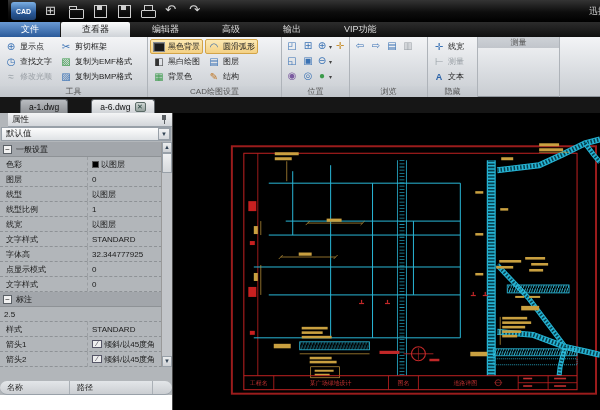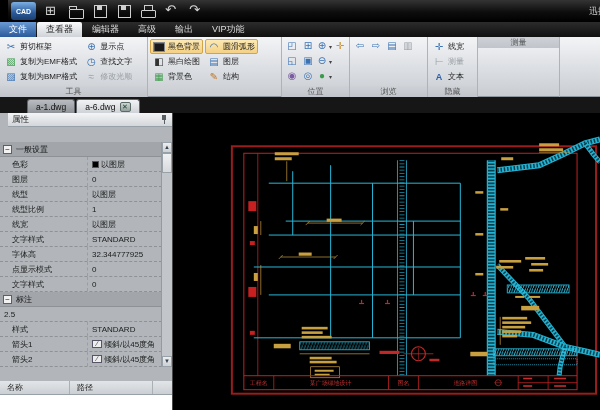--- a/index.html
+++ b/index.html
@@ -22,21 +22,21 @@
   .i-qa-save::after,.i-qa-save-as::after{width:5px;height:4px;background:#cfcfcf;top:3px;left:5px;}
   .i-qa-print::before{width:13px;height:6px;border:1px solid #cfcfcf;border-radius:1px;top:7px;left:1px;}
   .i-qa-print::after{width:7px;height:4px;border:1px solid #cfcfcf;top:2px;left:4px;}
   .i-qa-undo::before{content:"↶";font-size:13px;color:#d4d4d4;left:1px;top:-1px;}
   .i-qa-redo::before{content:"↷";font-size:13px;color:#d4d4d4;left:1px;top:-1px;}
   #wtitle{position:absolute;right:1px;top:5px;color:#c8c8c8;font-size:9px;}
 
   
   #menubar{position:absolute;left:0;top:22px;width:600px;height:15px;
     background:linear-gradient(#2c2c2c,#101010);display:flex;}
-  .mtab{height:15px;line-height:15px;padding:0 9px;font-size:9px;color:#ddd;margin-right:1px;}
+  .mtab{height:15px;line-height:15px;padding:0 21px;font-size:9px;color:#ddd;margin-right:1px;}
   .mtab.file{background:linear-gradient(#6a9ad4,#2a5a9a);color:#fff;}
   .mtab.active{background:linear-gradient(#fafbfc,#cfd3d8);color:#222;border-radius:2px 2px 0 0;}
 
   
   #ribbon{position:absolute;left:0;top:37px;width:600px;height:60px;
     background:linear-gradient(#f3f4f6,#dbdee2 55%,#c9cdd2);border-bottom:1px solid #8f959c;}
   #rgroups{display:flex;height:60px;}
   .rgroup{display:flex;flex-direction:column;border-right:1px solid #aeb3b9;height:60px;flex:0 0 auto;}
   .rg-body{flex:1;display:flex;padding:2px 2px 0 2px;gap:2px;}
   .rg-label{height:11px;font-size:8px;color:#555;text-align:center;line-height:11px;
@@ -78,63 +78,63 @@
   .g-page::before{content:"▤";}
   .g-page2::before{content:"▥";color:#9aa0a6;}
   .g-lw::before{content:"✛";}
   .g-measure::before{content:"⊢";color:#98a0a6;}
   .g-text::before{content:"A";font-weight:bold;color:#2a62a8;font-size:9px;}
   .g-dist,.g-plen,.g-area{border:1px solid #4a8ab0;width:12px;height:8px;margin-top:0;
     background:repeating-linear-gradient(90deg,#d8eef8 0 2px,#7ab8d8 2px 3px);}
 
   
   #tabbar{position:absolute;left:0;top:97px;width:600px;height:16px;background:#161616;display:flex;}
-  .dtab{height:14px;margin-top:2px;margin-left:1px;padding:0 8px;font-size:8.5px;
+  .dtab{height:14px;margin-top:2px;margin-left:23px;padding:0 8px;font-size:8.5px;
     background:linear-gradient(#b9bcc0,#8f9296);color:#111;border:1px solid #60656a;border-bottom:none;
     border-radius:3px 3px 0 0;display:flex;align-items:center;gap:4px;}
-  .dtab:first-child{margin-left:27px;}
+  .dtab:first-child{margin-left:20px;}
   .dtab.active{background:linear-gradient(#f2f3f4,#cfd2d6);}
   .tclose{width:11px;height:10px;background:linear-gradient(#cfd6d4,#93a09c);border:1px solid #5a6a66;
     border-radius:2px;font-size:7px;display:flex;align-items:center;justify-content:center;color:#1d3a33;}
 
   
   #leftpanel{position:absolute;left:0;top:113px;width:173px;height:297px;background:#b2b6ba;border-right:1px solid #4a4a4a;}
   .phead{position:absolute;left:8px;right:0;height:14px;background:linear-gradient(#f4f5f6,#d3d6da);
     border-bottom:1px solid #98a0a8;display:flex;align-items:center;justify-content:space-between;
     padding:0 4px;font-size:8.5px;color:#222;}
   #prophead{top:0;}
   .pin{position:relative;width:8px;height:11px;}
   .pin::before{content:"";position:absolute;top:1px;left:2px;width:4px;height:5px;background:#5a5f63;}
   .pin::after{content:"";position:absolute;top:6px;left:3.5px;width:1px;height:4px;background:#5a5f63;}
   .pdrop{position:absolute;top:14px;left:1px;right:1px;height:14px;
     background:linear-gradient(#fdfdfd,#dfe2e5);border:1px solid #98a0a8;display:flex;
     align-items:center;justify-content:space-between;padding:0 0 0 4px;font-size:8.5px;color:#222;}
   .dbtn{width:12px;height:12px;border:1px solid #98a0a8;background:linear-gradient(#f2f3f4,#d4d7db);
     font-size:6px;display:flex;align-items:center;justify-content:center;color:#345;}
   #prop-rows{position:absolute;top:29px;left:0;width:162px;height:225px;overflow:hidden;font-size:8px;}
   .prow{height:15px;display:flex;align-items:center;border-bottom:1px dashed #8e9296;color:#1a1a1a;}
-  .pk{width:88px;flex:0 0 88px;padding-left:12px;border-right:1px dashed #9a9ea2;height:100%;
+  .pk{width:88px;flex:0 0 88px;padding-left:6px;border-right:1px dashed #9a9ea2;height:100%;
     display:flex;align-items:center;overflow:hidden;white-space:nowrap;}
   .pv{flex:1;padding-left:4px;display:flex;align-items:center;gap:2px;white-space:nowrap;overflow:hidden;}
   .psec{height:15px;display:flex;align-items:center;background:#a2a6ab;border-bottom:1px solid #8e9296;
     color:#111;gap:4px;padding-left:3px;}
   .mbox{width:9px;height:9px;background:#f2f2f2;border:1px solid #5a6066;font-size:8px;line-height:7px;
     text-align:center;color:#222;flex:0 0 9px;}
   .swatch{width:7px;height:7px;background:#000;border:1px solid #555;flex:0 0 7px;}
   .aicon{width:10px;height:8px;border:1px solid #556;background:#eee;font-size:7px;line-height:6px;
     text-align:center;color:#223;flex:0 0 10px;}
   #prop-scroll{position:absolute;top:29px;right:0;width:11px;height:225px;background:#c2c5c9;border-left:1px solid #999;}
   .sarrow{height:11px;background:linear-gradient(#eceeef,#cdd0d4);border:1px solid #98a0a8;font-size:6px;
     text-align:center;line-height:9px;color:#345;}
   .sthumb{height:20px;background:linear-gradient(#f0f1f2,#d6d9dc);border:1px solid #98a0a8;}
   .sdown{position:absolute;bottom:0;left:0;right:0;}
   #favhead{top:254px;margin-top:32px;}
   #favcols{position:absolute;top:268px;height:14px;left:0;right:0;
     background:linear-gradient(#e3e6e9,#cbced2);border-bottom:1px solid #98a0a8;font-size:8px;color:#222;
-    display:flex;}
+    display:flex;border-radius:7px;}
   #favcols .c1{width:70px;padding-left:7px;border-right:1px solid #aab0b6;height:100%;display:flex;align-items:center;}
   #favcols .c2{width:83px;padding-left:7px;border-right:1px solid #aab0b6;height:100%;display:flex;align-items:center;}
   #favbody{position:absolute;top:282px;bottom:0;left:0;right:0;background:#fff;}
 
   
   #canvas{position:absolute;left:174px;top:113px;width:426px;height:297px;background:#000;}
   svg text{font-family:"Liberation Sans","DejaVu Sans",sans-serif;}
 </style>
 </head>
 <body>
@@ -165,44 +165,44 @@
       <div class="mtab">输出</div>
       <div class="mtab">VIP功能</div>
     </div>
 
   <div id="ribbon">
       <div id="rgroups">
         <div class="rgroup" style="width: 148px;">
           <div class="rg-body">
             <div class="rcol">
               <div class="rbtn">
-                <span class="ric g-crop"></span>
-                <span class="rlab">剪切框架</span>
-              </div>
-              <div class="rbtn">
-                <span class="ric g-copy-emf"></span>
-                <span class="rlab">复制为EMF格式</span>
-              </div>
-              <div class="rbtn">
-                <span class="ric g-copy-bmp"></span>
-                <span class="rlab">复制为BMP格式</span>
-              </div>
-            </div>
-            <div class="rcol">
-              <div class="rbtn">
                 <span class="ric g-point"></span>
                 <span class="rlab">显示点</span>
               </div>
               <div class="rbtn">
                 <span class="ric g-findtext"></span>
                 <span class="rlab">查找文字</span>
               </div>
               <div class="rbtn dis">
                 <span class="ric g-smooth"></span>
                 <span class="rlab">修改光顺</span>
+              </div>
+            </div>
+            <div class="rcol">
+              <div class="rbtn">
+                <span class="ric g-crop"></span>
+                <span class="rlab">剪切框架</span>
+              </div>
+              <div class="rbtn">
+                <span class="ric g-copy-emf"></span>
+                <span class="rlab">复制为EMF格式</span>
+              </div>
+              <div class="rbtn">
+                <span class="ric g-copy-bmp"></span>
+                <span class="rlab">复制为BMP格式</span>
               </div>
             </div>
           </div>
           <div class="rg-label">工具</div>
         </div>
         <div class="rgroup" style="width: 134px;">
           <div class="rg-body">
             <div class="rcol">
               <div class="rbtn hl">
                 <span class="ric g-blackbg"></span>
@@ -225,20 +225,21 @@
               <div class="rbtn">
                 <span class="ric g-layers"></span>
                 <span class="rlab">图层</span>
               </div>
               <div class="rbtn">
                 <span class="ric g-struct"></span>
                 <span class="rlab">结构</span>
               </div>
             </div>
           </div>
+          <div class="rg-label">CAD绘图设置</div>
         </div>
         <div class="rgroup" style="width: 68px;">
           <div class="rg-body">
             <div>
               <div class="rirow">
                 <span class="ribtn">
                   <span class="ric g-win"></span>
                 </span>
                 <span class="ribtn">
                   <span class="ric g-zoomwin"></span>
@@ -332,20 +333,24 @@
       <div class="dtab active">
         <span>a-6.dwg</span>
         <span class="tclose">✕</span>
       </div>
     </div>
 
   <div id="leftpanel">
     <div class="phead" id="prophead">
       <span>属性</span>
       <span class="pin"></span>
+    </div>
+    <div class="pdrop">
+      <span>默认值</span>
+      <span class="dbtn">▼</span>
     </div>
     <div id="prop-rows">
         <div class="psec">
           <span class="mbox">−</span>
           <span>一般设置</span>
         </div>
         <div class="prow">
           <span class="pk">色彩</span>
           <span class="pv">
             <span class="swatch" style="background: rgb(0, 0, 0);"></span>

